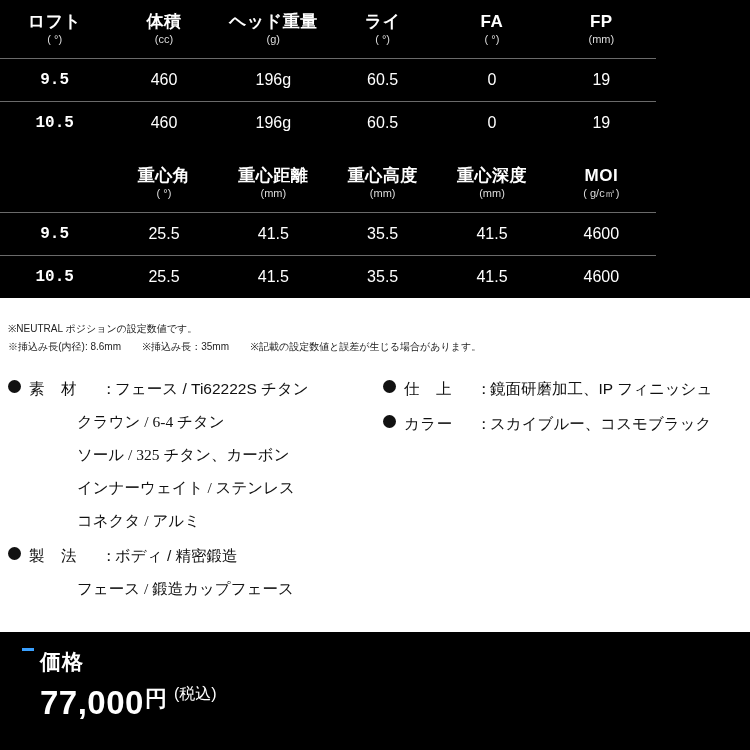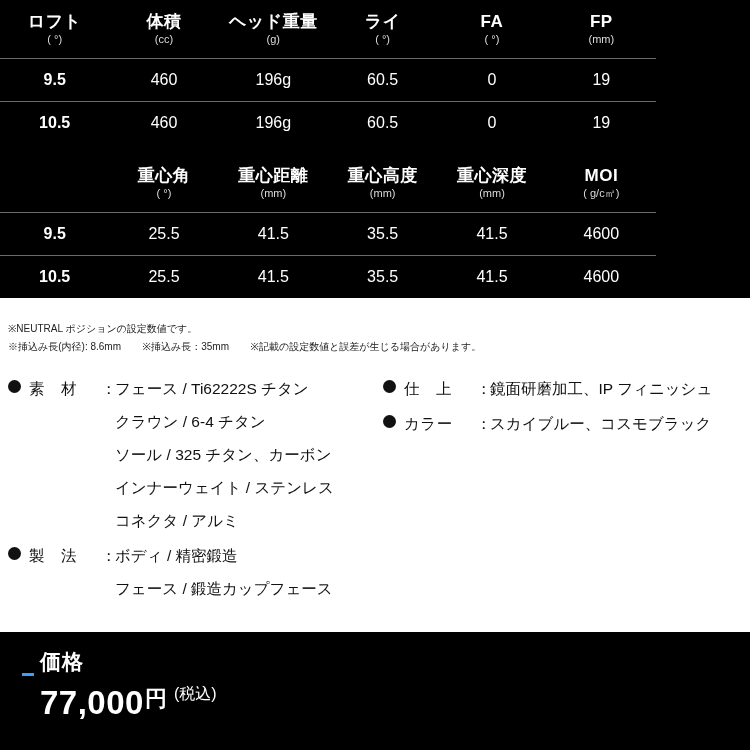--- a/index.html
+++ b/index.html
@@ -56,20 +56,21 @@
   }
   .data-row td {
     height: 42px;
     font-size: 16px;
     border-bottom: 1px solid #6a6a6a;
     background: #000000;
     color: #ffffff;
   }
   .data-row td.first-col {
     font-weight: bold;
+    font-family: Liberation Mono, monospace;
   }
   .data-row.last-row td {
     border-bottom: none;
   }
   .table-block {
     background: #000000;
   }
   .sep-black {
     height: 10px;
     background: #000000;
@@ -137,38 +138,39 @@
   }
   .mat-colon {
     display: inline-block;
     width: 14px;
     flex: 0 0 14px;
   }
   .mat-value {
     white-space: nowrap;
   }
   .indent-value {
-    margin-left: 107px;
+    margin-left: 69px;
+    font-family: Liberation Serif, serif;
   }
 
   
   .price-band {
     position: absolute;
     left: 0;
     bottom: 0;
     width: 750px;
     height: 118px;
     background: #000000;
     color: #ffffff;
     box-sizing: border-box;
     padding: 16px 0 0 22px;
   }
   .price-label-row {
     display: flex;
-    align-items: flex-end;
+    align-items: flex-start;
   }
   .price-dash {
     display: inline-block;
     width: 12px;
     height: 3px;
     background: #3aa0ff;
     margin-right: 6px;
   }
   .price-label {
     font-size: 21px;

